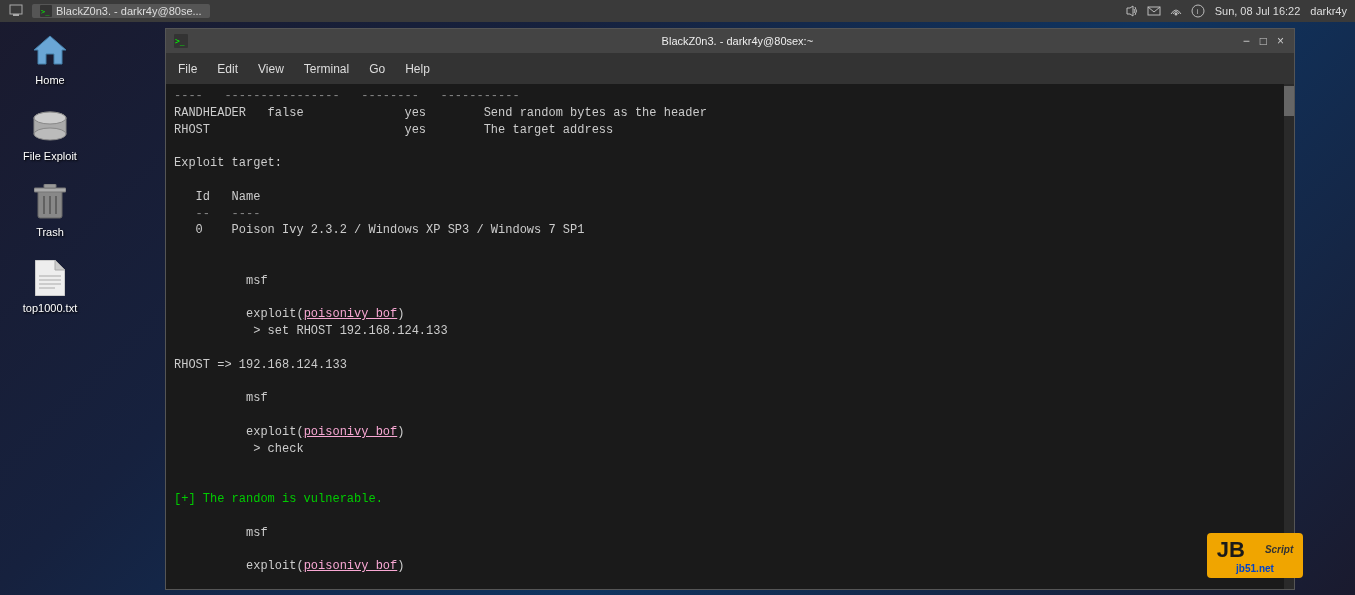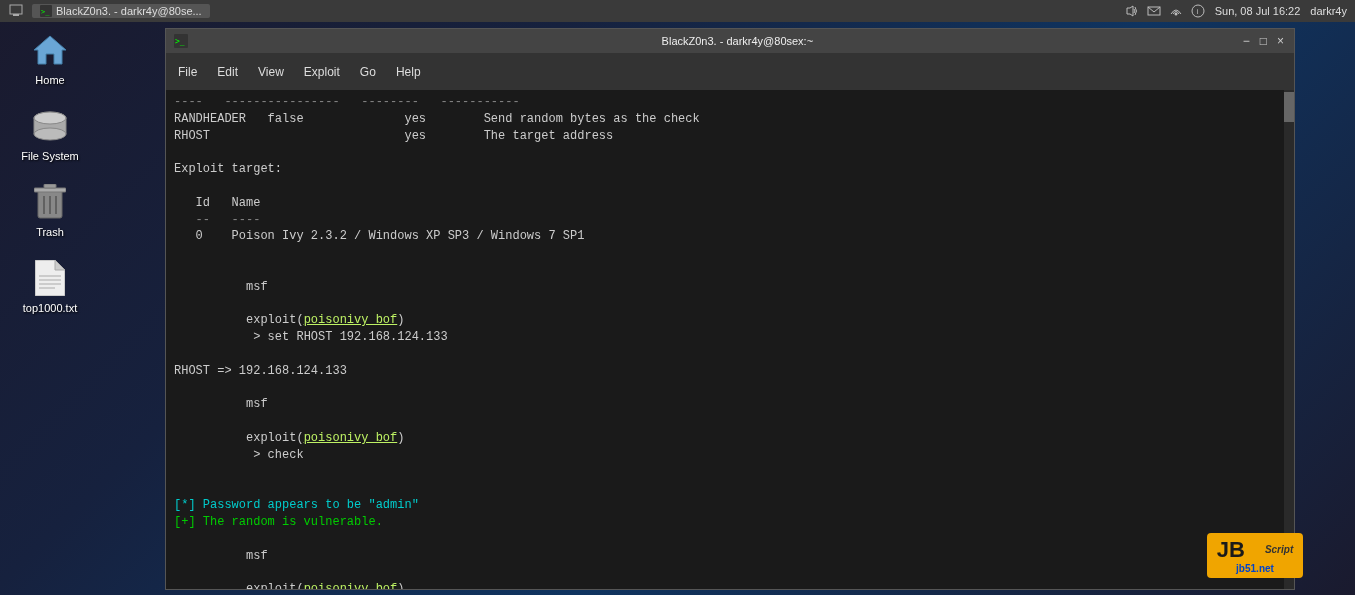--- a/index.html
+++ b/index.html
@@ -148,21 +148,21 @@
 
     .term-ctrl {
       color: #ccc;
       font-size: 12px;
       cursor: pointer;
       padding: 0 2px;
     }
 
     .terminal-menubar {
       background: #333;
-      height: 37px;
+      height: 31px;
       display: flex;
       align-items: center;
       padding: 0 4px;
       gap: 4px;
     }
 
     .menu-item {
       color: #ddd;
       font-size: 12px;
       padding: 0 8px;
@@ -204,21 +204,21 @@
     .line {
       line-height: 1.4;
       white-space: pre;
     }
 
     .line-cyan { color: #00cccc; }
     .line-green { color: #00cc00; }
     .line-white { color: #cccccc; }
 
     .msf-prompt { color: #cccccc; text-align: right; }
-    .msf-exploit { color: #bef264; margin-top: 36px; }
+    .msf-exploit { color: #f9a8d4; margin-top: 36px; }
 
     
     .watermark {
       position: absolute;
       bottom: 0;
       right: 0;
       width: 200px;
       height: 80px;
       display: flex;
       align-items: center;
@@ -316,21 +316,21 @@
 
     <div class="desktop-icon">
       <div class="desktop-icon-img">
         <svg width="36" height="36" viewBox="0 0 36 36">
           <ellipse cx="18" cy="10" rx="16" ry="6" fill="#aaa" stroke="#888" stroke-width="1"></ellipse>
           <rect x="2" y="10" width="32" height="16" fill="#aaa" stroke="#888" stroke-width="1"></rect>
           <ellipse cx="18" cy="26" rx="16" ry="6" fill="#bbb" stroke="#888" stroke-width="1"></ellipse>
           <ellipse cx="18" cy="10" rx="16" ry="6" fill="#ccc" stroke="#888" stroke-width="1"></ellipse>
         </svg>
       </div>
-      <span class="desktop-icon-label">File System</span>
+      <span class="desktop-icon-label">File Exploit</span>
     </div>
 
     <div class="desktop-icon">
       <div class="desktop-icon-img">
         <svg width="32" height="36" viewBox="0 0 32 36">
           <rect x="4" y="6" width="24" height="28" rx="2" fill="#888" stroke="#666" stroke-width="1"></rect>
           <rect x="0" y="4" width="32" height="4" rx="1" fill="#aaa" stroke="#777" stroke-width="1"></rect>
           <rect x="10" y="0" width="12" height="4" rx="1" fill="#999" stroke="#777" stroke-width="1"></rect>
           <line x1="10" y1="12" x2="10" y2="30" stroke="#555" stroke-width="1.5"></line>
           <line x1="16" y1="12" x2="16" y2="30" stroke="#555" stroke-width="1.5"></line>
@@ -370,31 +370,31 @@
         <span class="term-ctrl">−</span>
         <span class="term-ctrl">□</span>
         <span class="term-ctrl">×</span>
       </div>
     </div>
 
     <div class="terminal-menubar">
       <span class="menu-item">File</span>
       <span class="menu-item">Edit</span>
       <span class="menu-item">View</span>
-      <span class="menu-item">Exploit</span>
+      <span class="menu-item">Terminal</span>
       <span class="menu-item">Go</span>
       <span class="menu-item">Help</span>
     </div>
 
     <div class="terminal-body">
       <div class="terminal-content">
 
         <div class="line line-white"><span style="color:#888">----   ----------------   --------   -----------</span></div>
 
-        <div class="line line-white">RANDHEADER   false              yes        Send random bytes as the check</div>
+        <div class="line line-white">RANDHEADER   false              yes        Send random bytes as the header</div>
         <div class="line line-white">RHOST                           yes        The target address</div>
 
         <div class="line">&nbsp;</div>
 
         <div class="line line-white">Exploit target:</div>
 
         <div class="line">&nbsp;</div>
 
         <div class="line line-white">   Id   Name</div>
         <div class="line" style="color:#888;">   --   ----</div>
@@ -411,21 +411,20 @@
         <div class="line line-white">RHOST =&gt; 192.168.124.133</div>
         <div class="line">
           <span class="msf-prompt">msf</span>
           <span>  </span>
           <span class="msf-prompt">exploit(</span><span class="msf-exploit"><u>poisonivy_bof</u></span><span class="msf-prompt">)</span>
           <span class="line-white"> &gt; check</span>
         </div>
 
         <div class="line">&nbsp;</div>
 
-        <div class="line line-cyan">[*] Password appears to be "admin"</div>
         <div class="line line-green">[+] The random is vulnerable.</div>
 
         <div class="line">
           <span class="msf-prompt">msf</span>
           <span>  </span>
           <span class="msf-prompt">exploit(</span><span class="msf-exploit"><u>poisonivy_bof</u></span><span class="msf-prompt">)</span>
           
         </div>
 
       </div>

